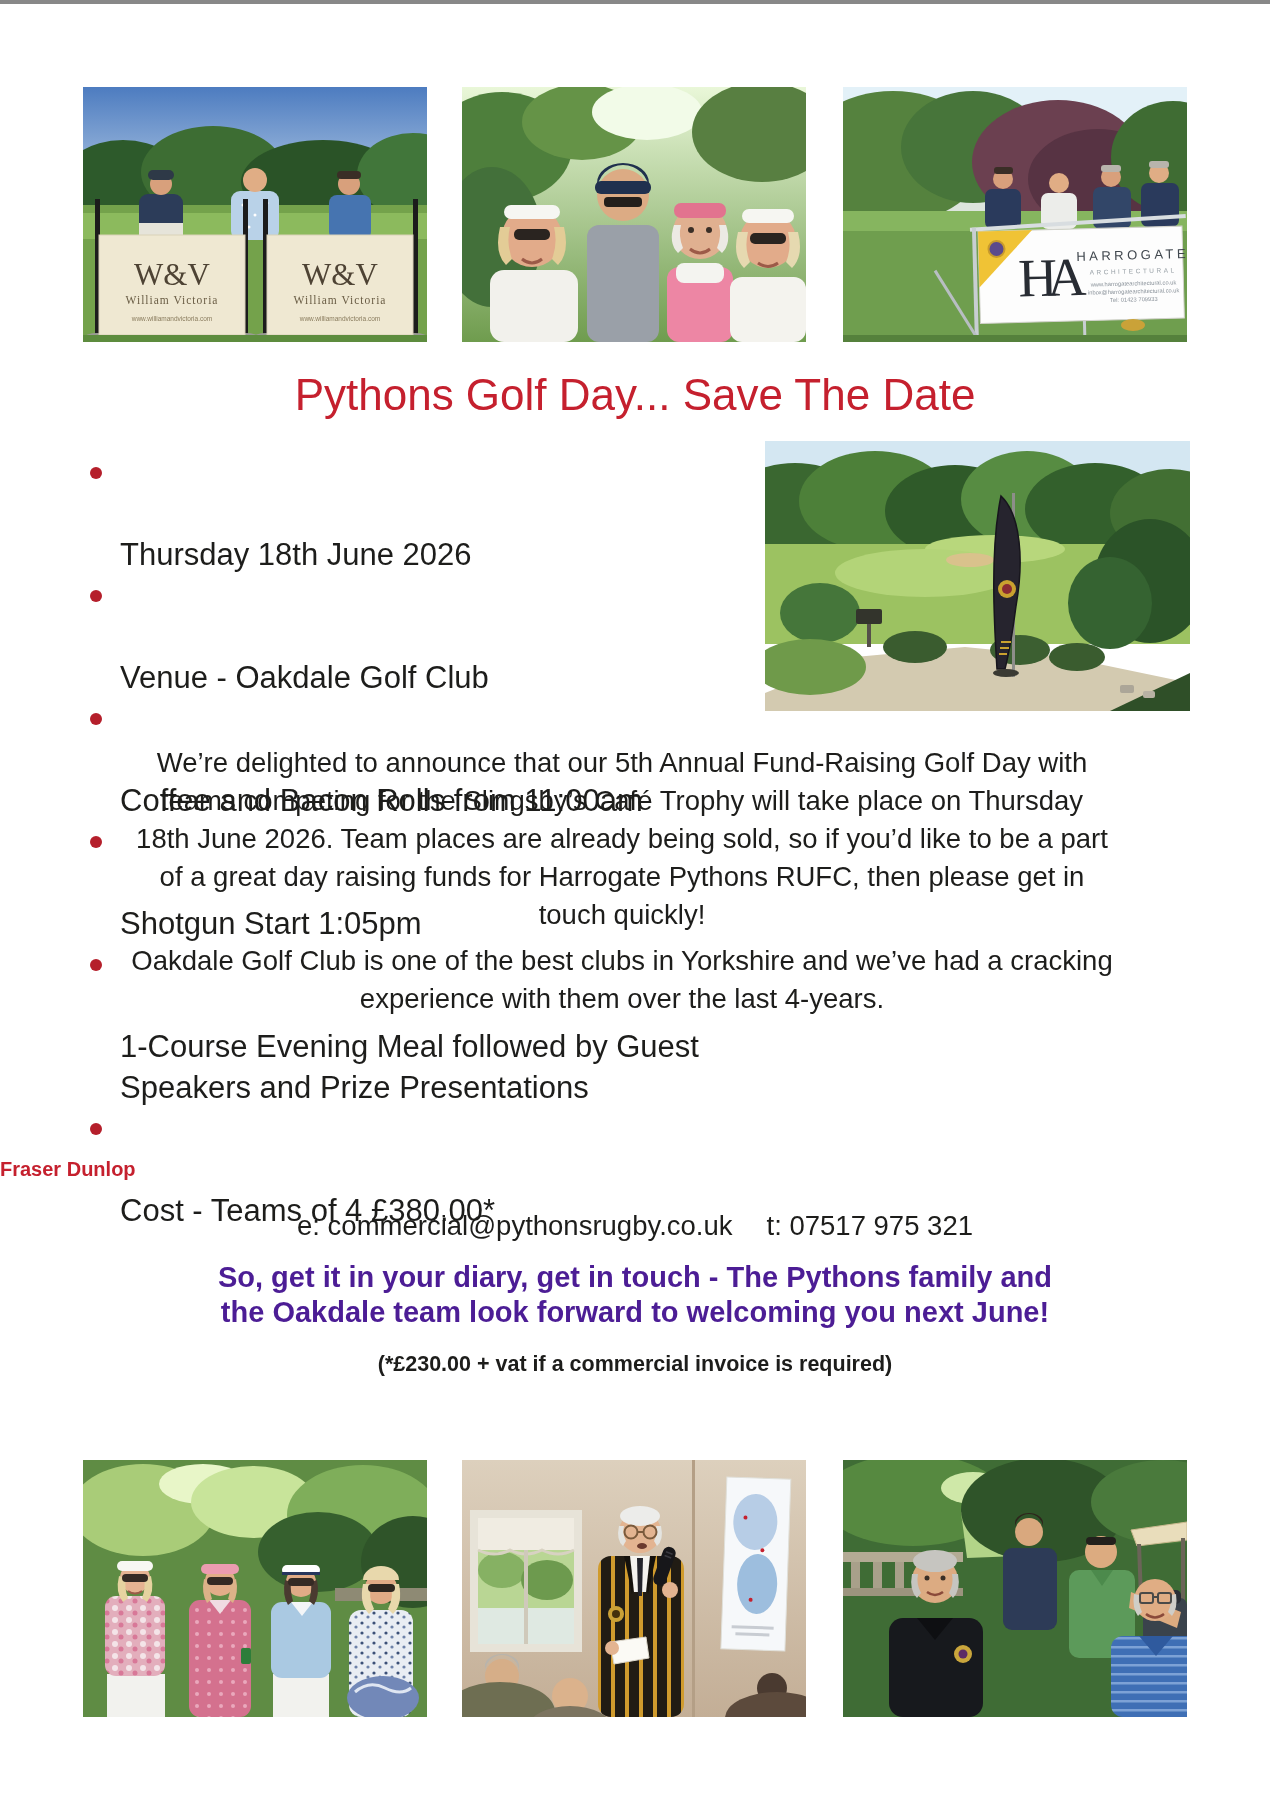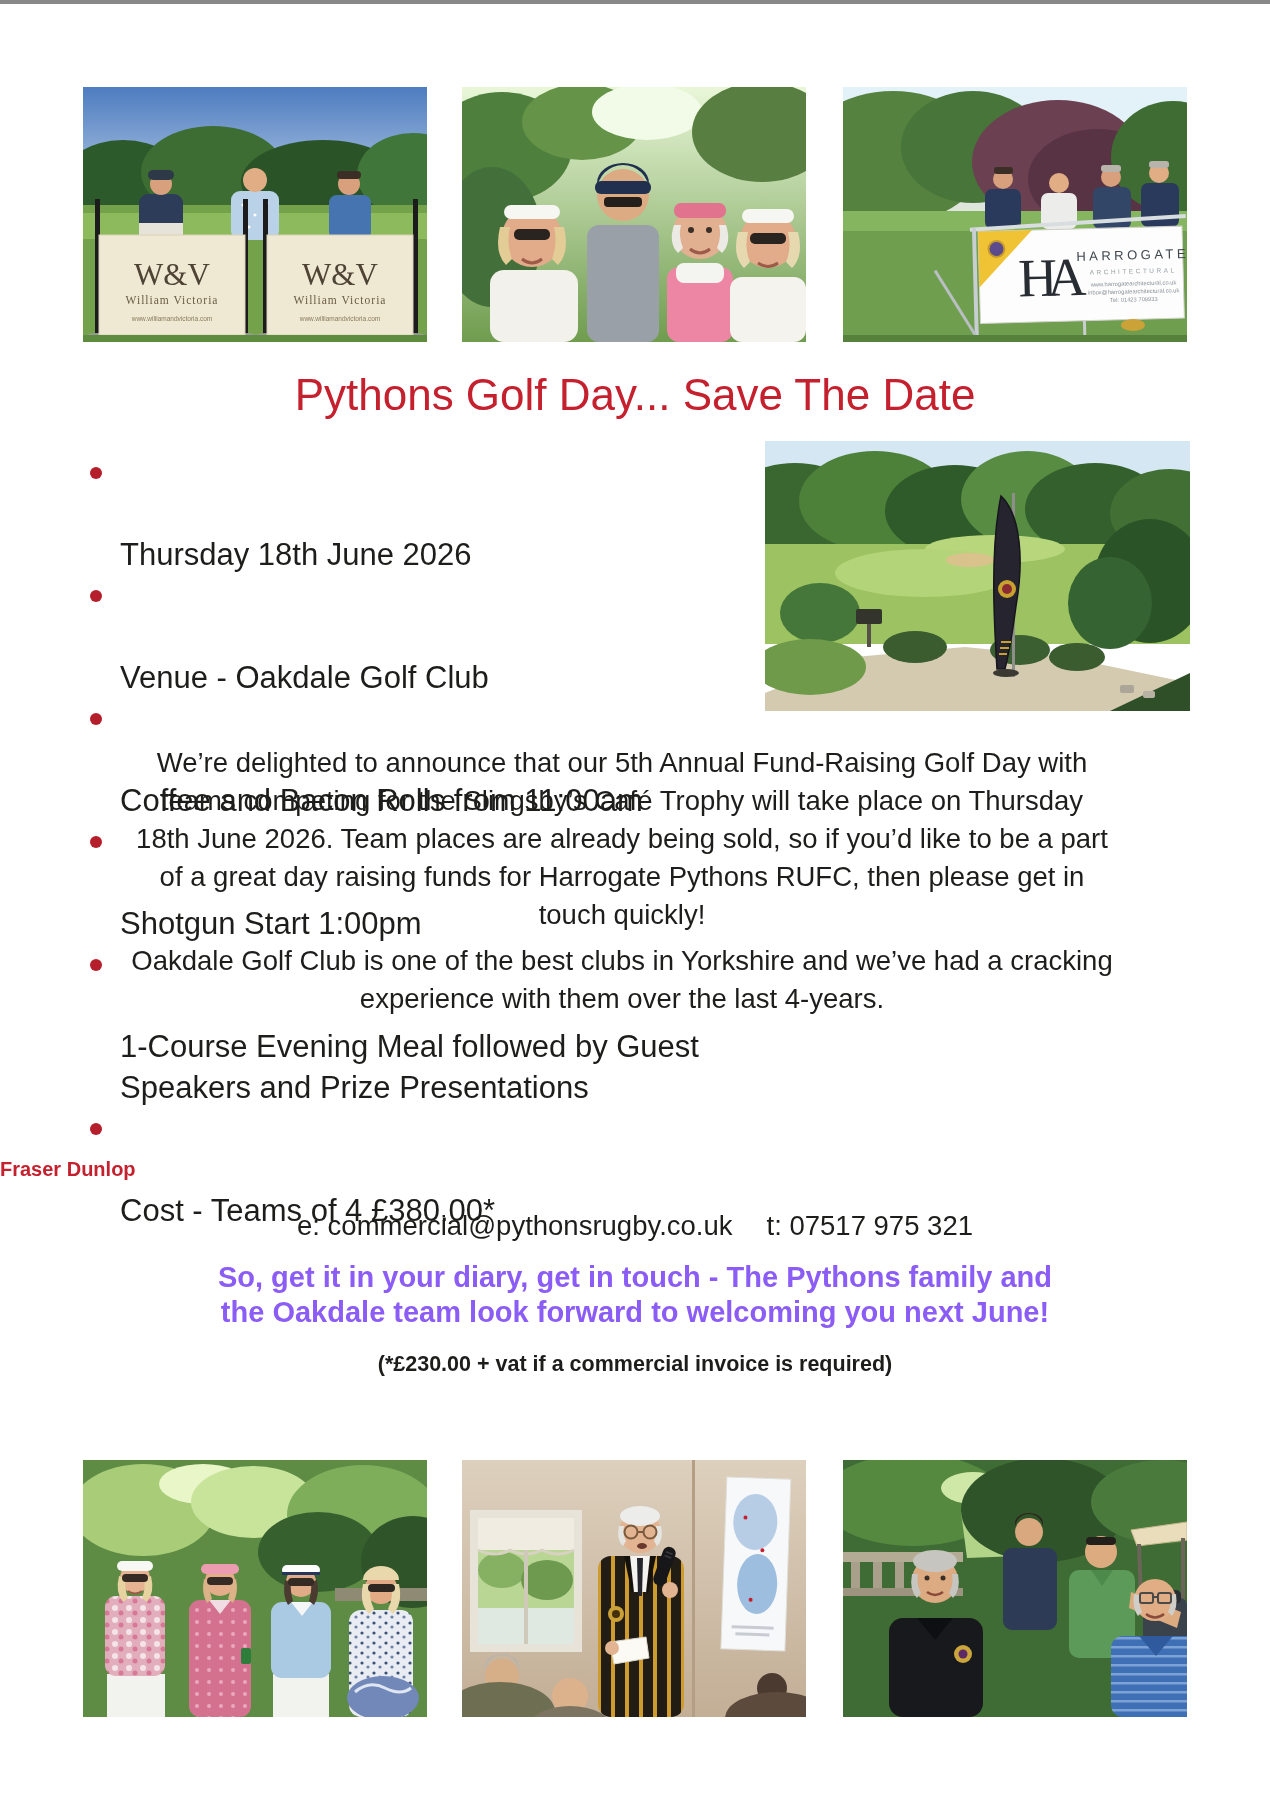--- a/index.html
+++ b/index.html
@@ -19,21 +19,21 @@
   .bullet-row .dot{position:absolute;left:2px;top:15px;width:12px;height:12px;border-radius:50%;
                    background:#b51f2b;}
   .para{position:absolute;left:72px;width:1100px;text-align:center;font-size:27.5px;
         line-height:38px;white-space:pre-line;}
   .p1{top:740px;} .p2{top:938px;} .p3{top:1028px;}
   .contact-name{position:absolute;left:0;top:1154px;width:1270px;
                 font-size:20px;font-weight:bold;color:#c5202e;}
   .contact-line{position:absolute;left:0;top:1206px;width:1270px;text-align:center;font-size:27.5px;}
   .contact-line .sep{display:inline-block;width:34px;}
   .cta{position:absolute;left:0;top:1256px;width:1270px;text-align:center;font-size:29px;
-       font-weight:bold;color:#8b5cf6;line-height:35px;white-space:pre-line;}
+       font-weight:bold;color:#4c1d95;line-height:35px;white-space:pre-line;}
   .fine{position:absolute;left:0;top:1348px;width:1270px;text-align:center;
         font-size:21.5px;font-weight:bold;}
   text{font-family:"Liberation Sans",sans-serif;}
   .serif{font-family:"Liberation Serif",serif;}
 </style>
 </head>
 <body>
 
 <div class="page">
 
@@ -201,21 +201,21 @@
     <div class="bullet-row">
       <span class="dot"></span>
       <span>Venue - Oakdale Golf Club</span>
     </div>
     <div class="bullet-row">
       <span class="dot"></span>
       <span>Coffee and Bacon Rolls from 11:00am</span>
     </div>
     <div class="bullet-row">
       <span class="dot"></span>
-      <span>Shotgun Start 1:00pm</span>
+      <span>Shotgun Start 1:05pm</span>
     </div>
     <div class="bullet-row">
       <span class="dot"></span>
       <span>1-Course Evening Meal followed by Guest
 Speakers and Prize Presentations</span>
     </div>
     <div class="bullet-row">
       <span class="dot"></span>
       <span>Cost - Teams of 4 £380.00*</span>
     </div>

